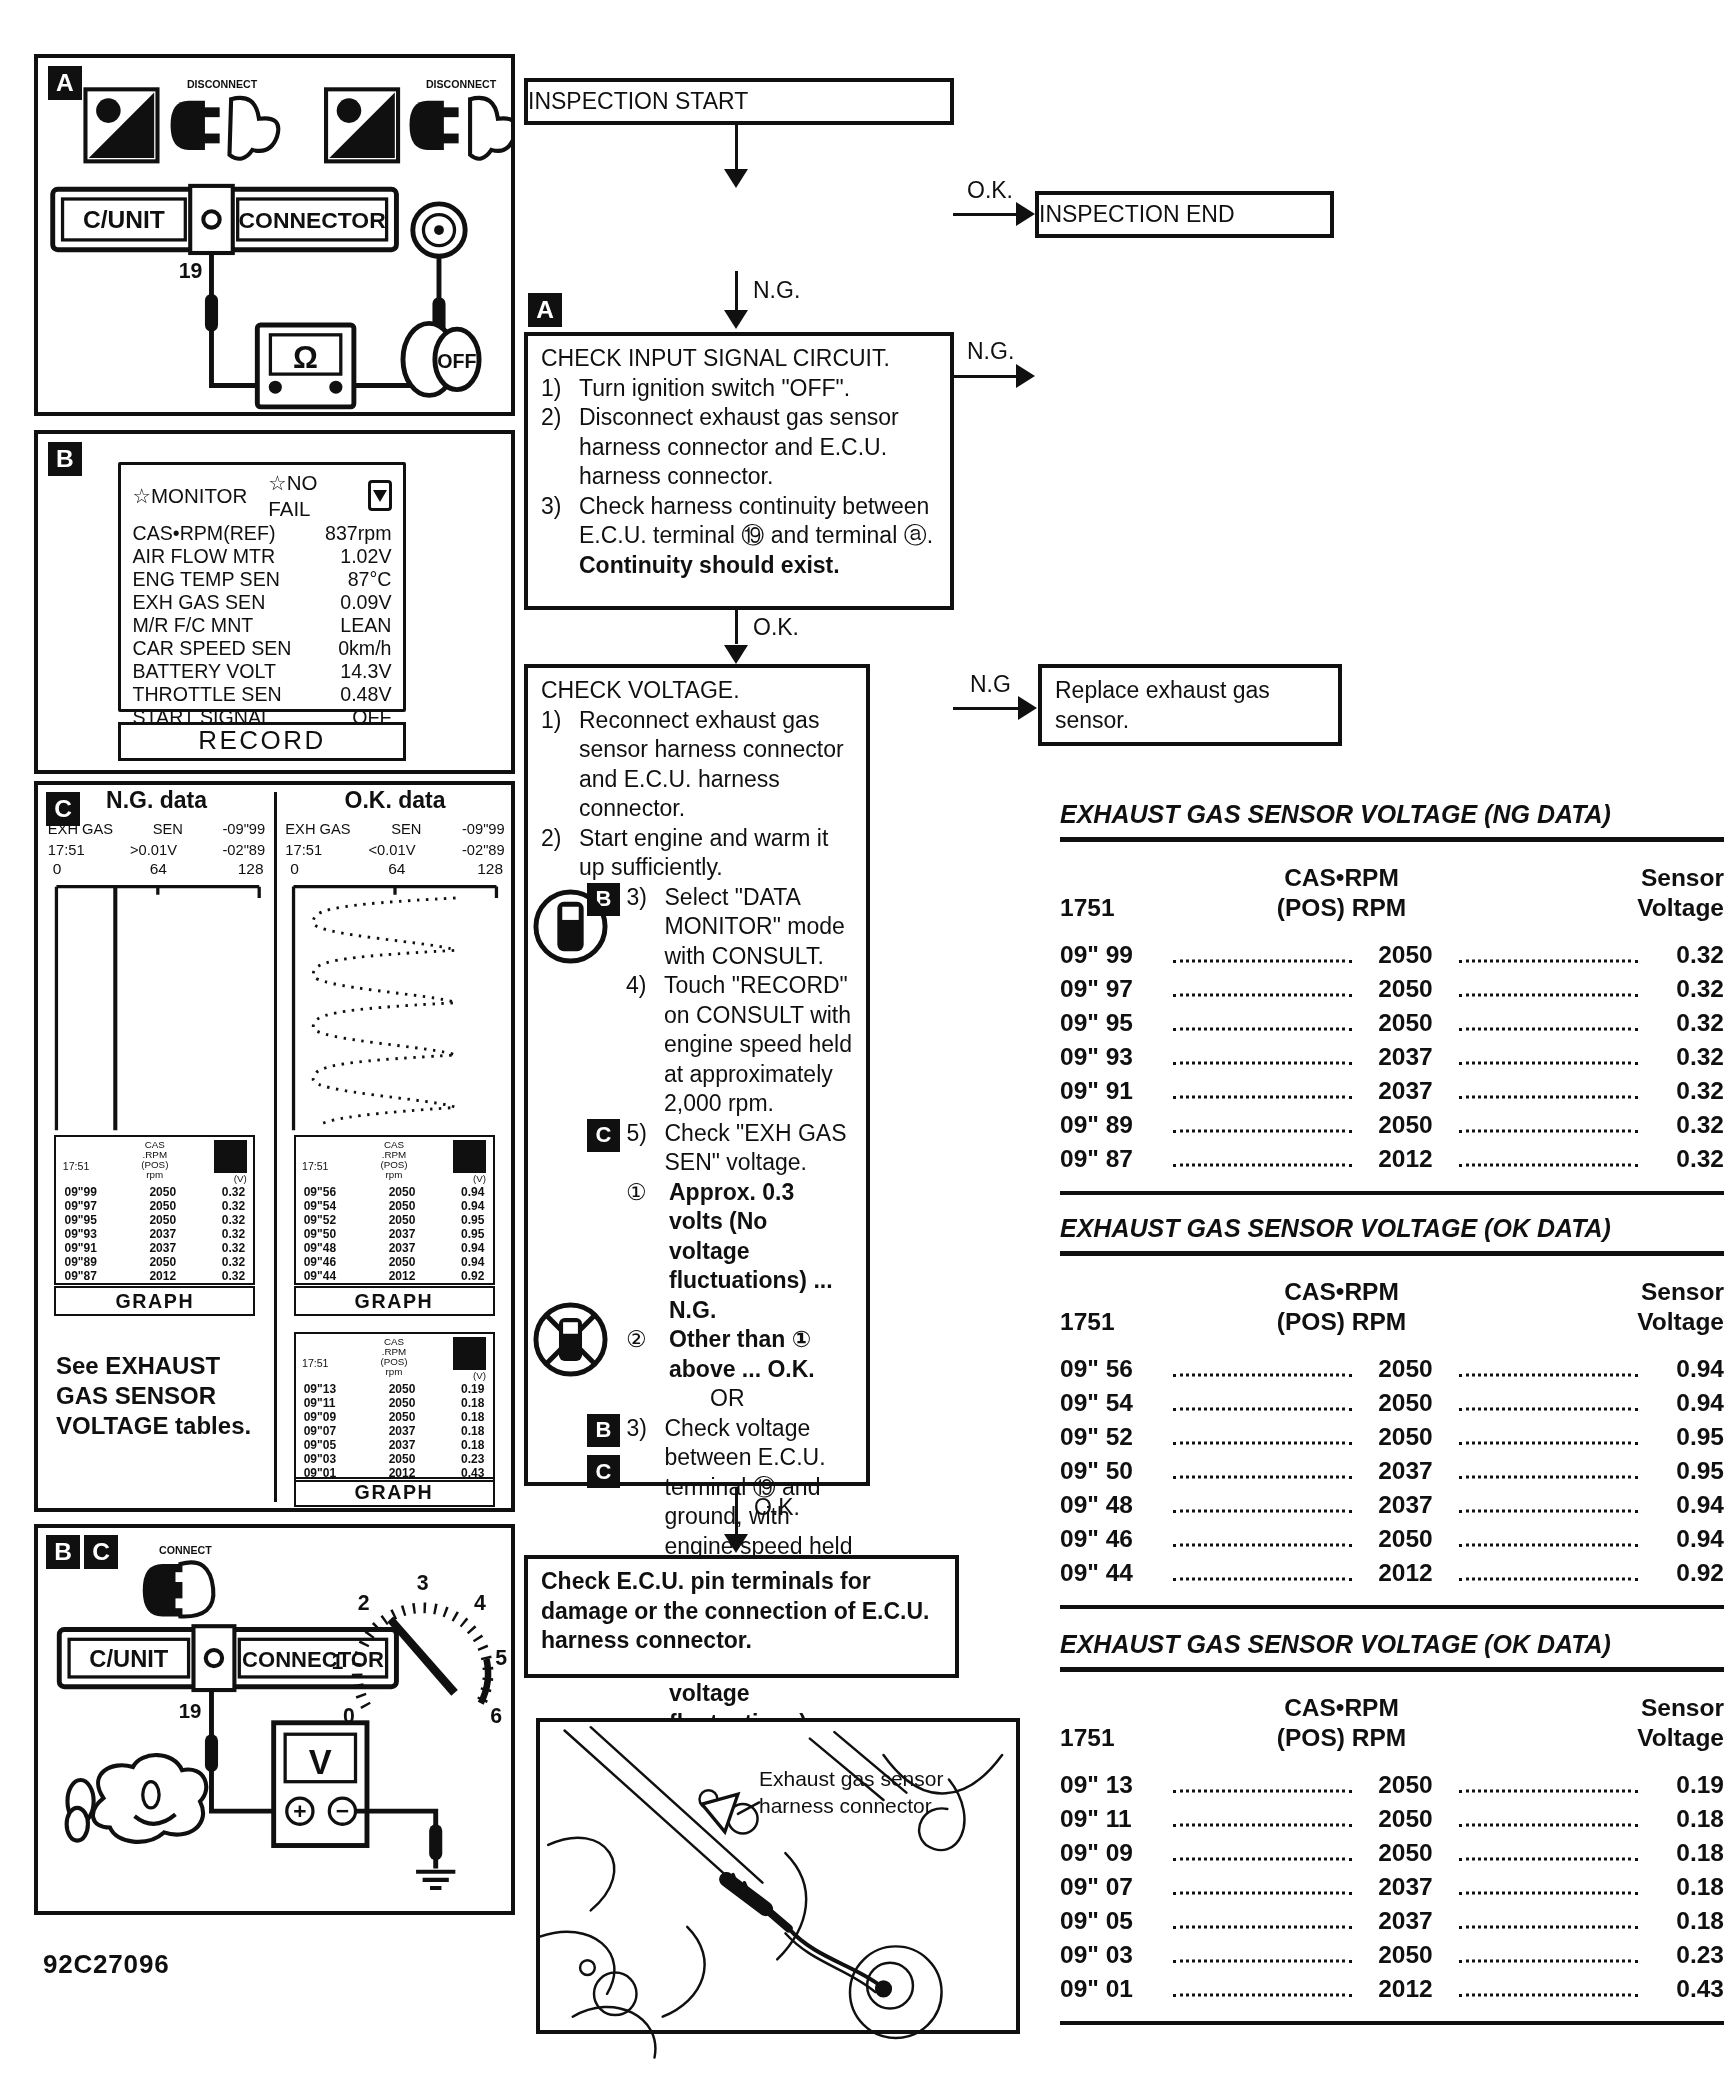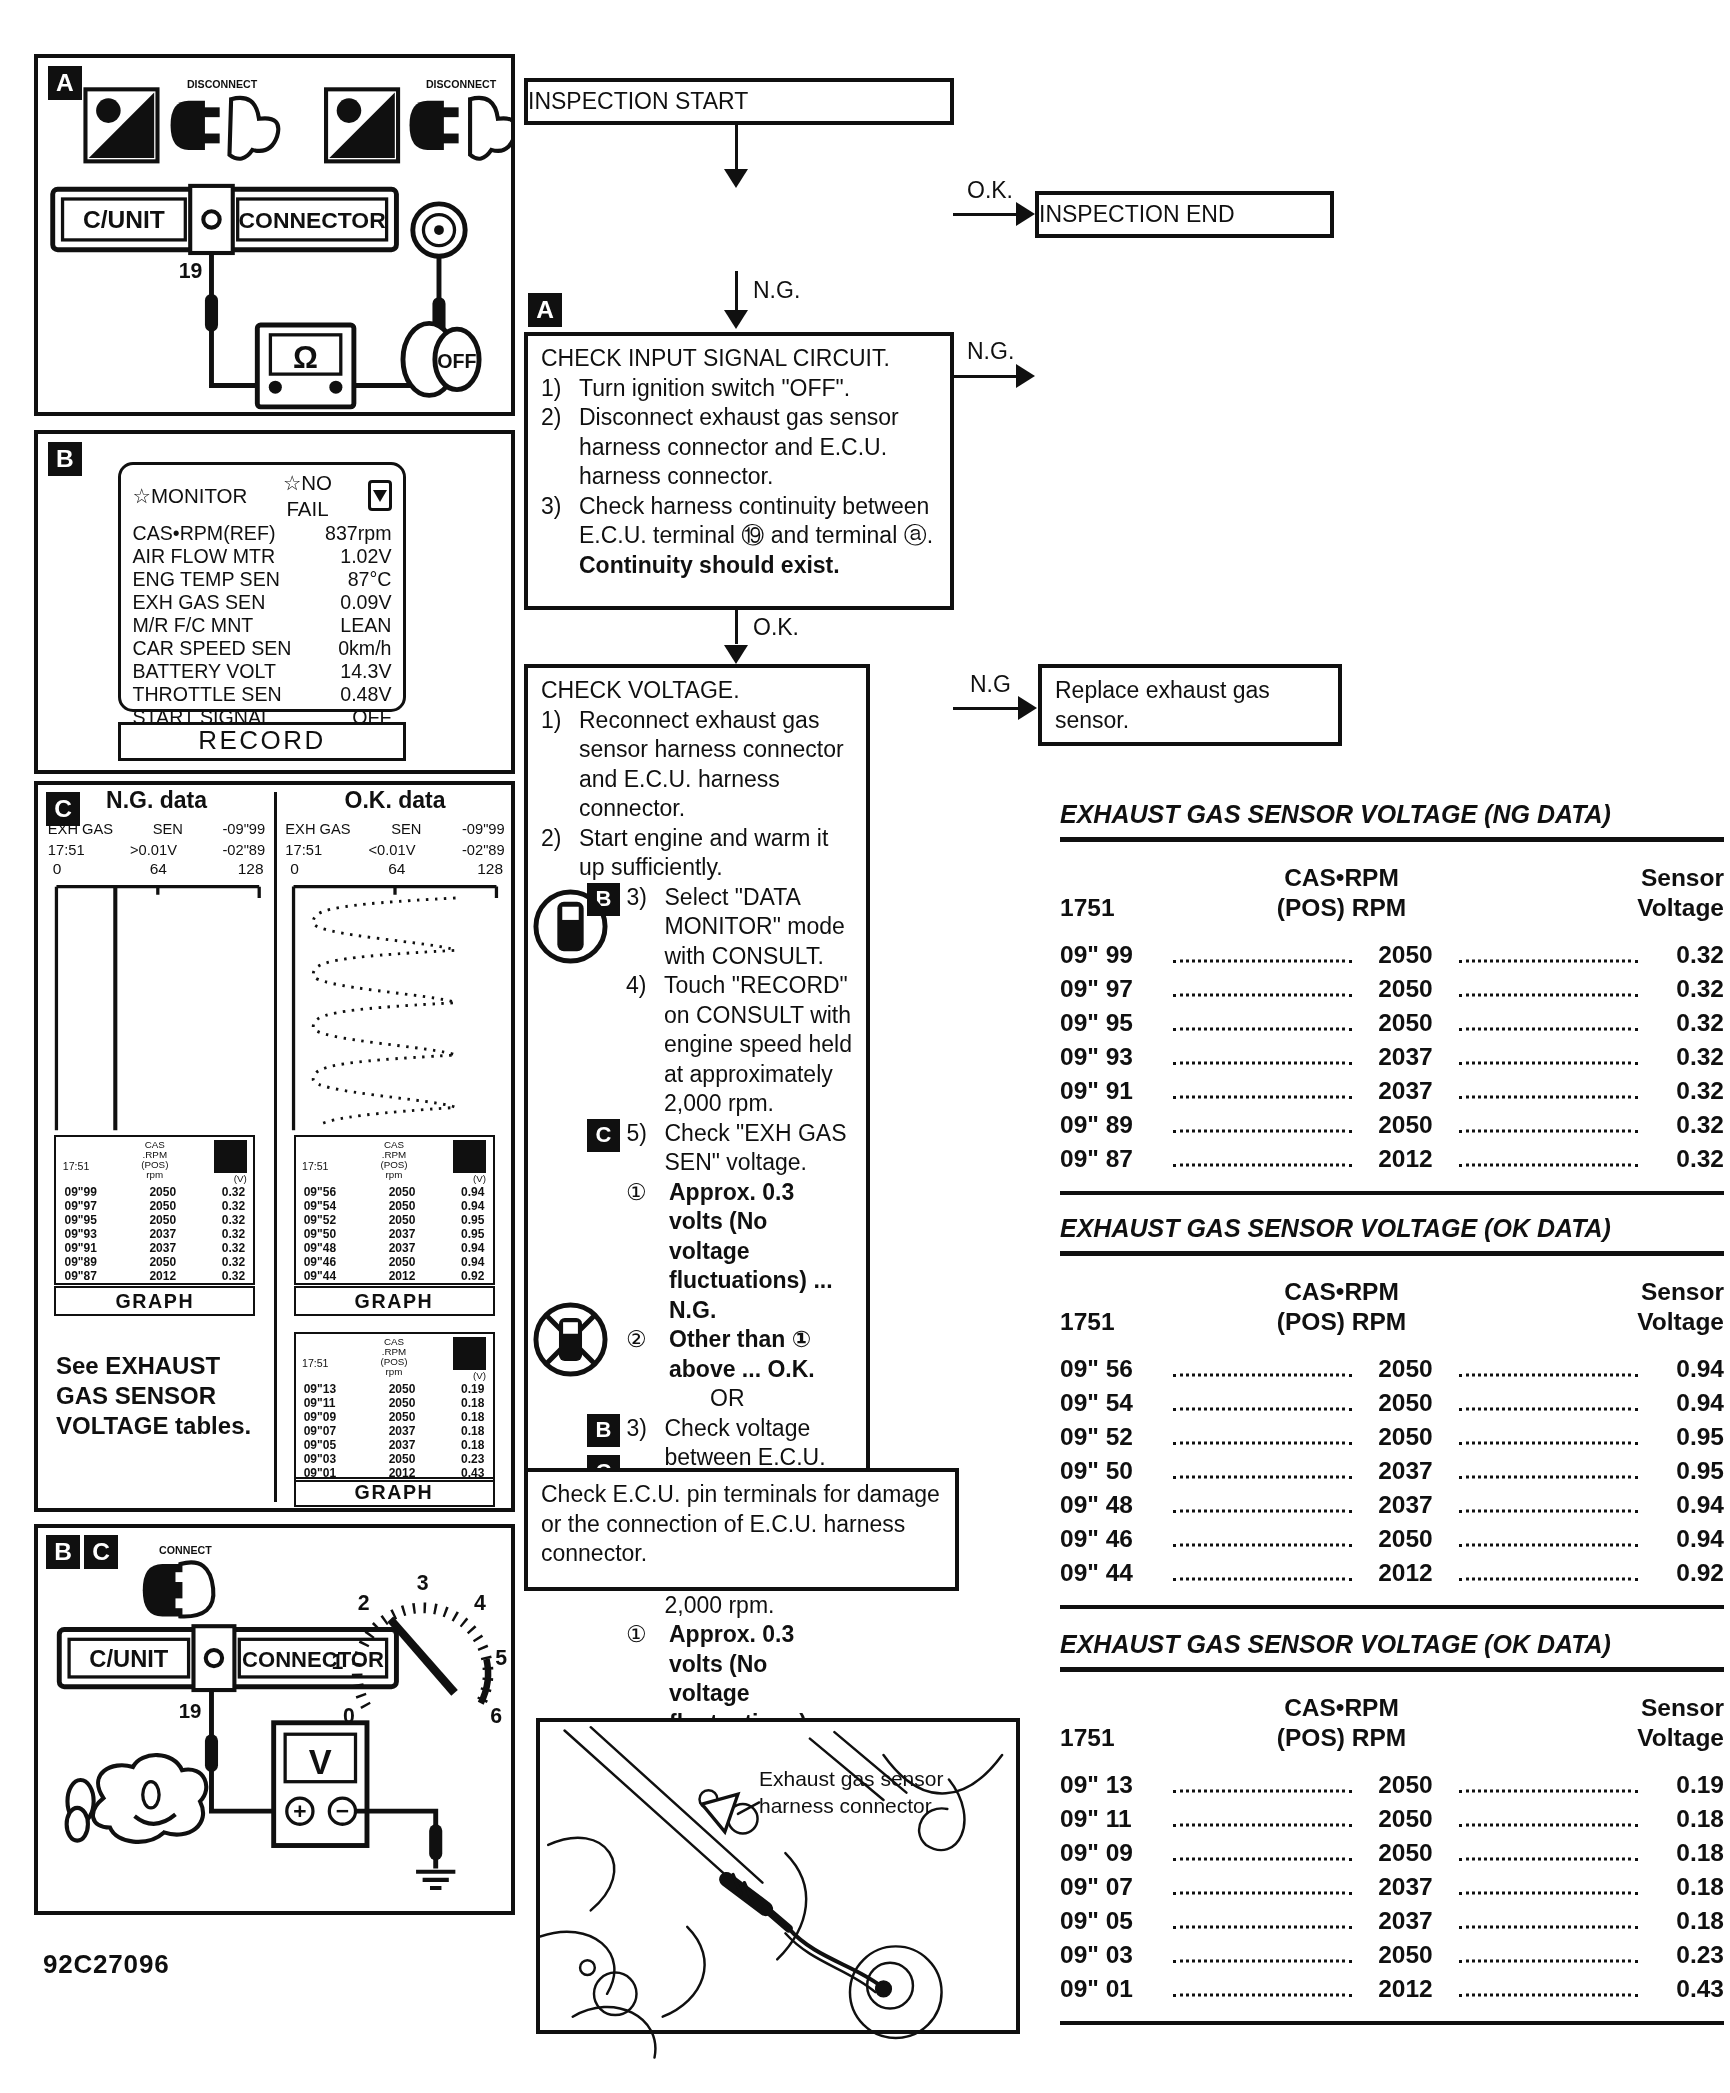--- a/index.html
+++ b/index.html
@@ -24,21 +24,21 @@
   .indent{ margin-left:46px; }
   .res{ font-weight:700; }
   .res .n{ flex:0 0 43px; font-weight:400; }
   .or{ margin-left:123px; }
   .vline{ position:absolute; width:3.3px; background:var(--ink); }
   .hline{ position:absolute; height:3.3px; background:var(--ink); }
   .tri-d{ position:absolute; width:0; height:0; border-left:12.3px solid transparent; border-right:12.3px solid transparent; border-top:19.6px solid var(--ink); }
   .tri-r{ position:absolute; width:0; height:0; border-top:12.3px solid transparent; border-bottom:12.3px solid transparent; border-left:19.6px solid var(--ink); }
   .flbl{ position:absolute; font-size:23px; }
   
-  .screen{ position:absolute; border:3.3px solid var(--ink); border-radius:15px; padding:4.9px 11.5px;text-align:center; }
+  .screen{ position:absolute; border:3.3px solid var(--ink); border-radius:2px; padding:4.9px 11.5px; }
   .scr-head{ display:flex; align-items:center; gap:21px; font-size:20.5px; line-height:26px; }
   .scr-icon{ margin-left:auto; width:28px; height:31px; border:3.3px solid var(--ink); border-radius:4.1px; display:flex; align-items:center; justify-content:center; }
   .scr-icon i{ width:0; height:0; border-left:7.4px solid transparent; border-right:7.4px solid transparent; border-top:12.3px solid var(--ink); }
   .scr-row{ display:flex; justify-content:space-between; font-size:19.6px; line-height:23px; }
   .record{ position:absolute; border:3.3px solid var(--ink); text-align:center; font-size:26px; letter-spacing:2.5px; }
   
   .col{ position:absolute; }
   .ctitle{ position:absolute; top:1.6px; width:100%; text-align:center; font-weight:700; font-size:23px; }
   .ghead{ position:absolute; top:34px; left:3.3px; right:3.3px; font-size:14.7px; line-height:20.5px; }
   .ghead .r{ display:flex; justify-content:space-between; }
@@ -652,21 +652,21 @@
   <span class="flbl" style="left:970px;top:671px;">N.G</span>
   <div class="hline" style="left:953px;top:707px;width:65px;"></div>
   <div class="tri-r" style="left:1018px;top:696px;"></div>
   <div class="fbox" style="left:1038px;top:664px;width:304px;height:82px;">
     <div class="pad">Replace exhaust gas sensor.</div>
   </div>
 
   <span class="flbl" style="left:754px;top:1494px;">O.K.</span>
   <div class="vline" style="left:735px;top:1487px;height:47px;"></div>
   <div class="tri-d" style="left:724px;top:1534px;"></div>
-  <div class="fbox" style="left:524px;top:1468px;width:435px;height:123px;">
+  <div class="fbox" style="left:524px;top:1555px;width:435px;height:123px;font-weight:bold;">
     <div class="pad">Check E.C.U. pin terminals for damage or the connection of E.C.U. harness connector.</div>
   </div>
 
   <div class="box" style="left:536px;top:1718px;width:484px;height:316px;">
     <svg class="abs" style="left:0;top:0;" width="476" height="358" viewBox="0 0 582 437" fill="none" stroke="var(--ink)" stroke-width="3" stroke-linecap="round">
       <path d="M30 10 L255 212"></path>
       <path d="M62 6 L272 196"></path>
       <path d="M10 150 C80 118 122 180 62 230"></path>
       <path d="M0 262 C62 240 112 282 82 332"></path>
       <path d="M40 360 C90 330 150 360 140 410"></path>

